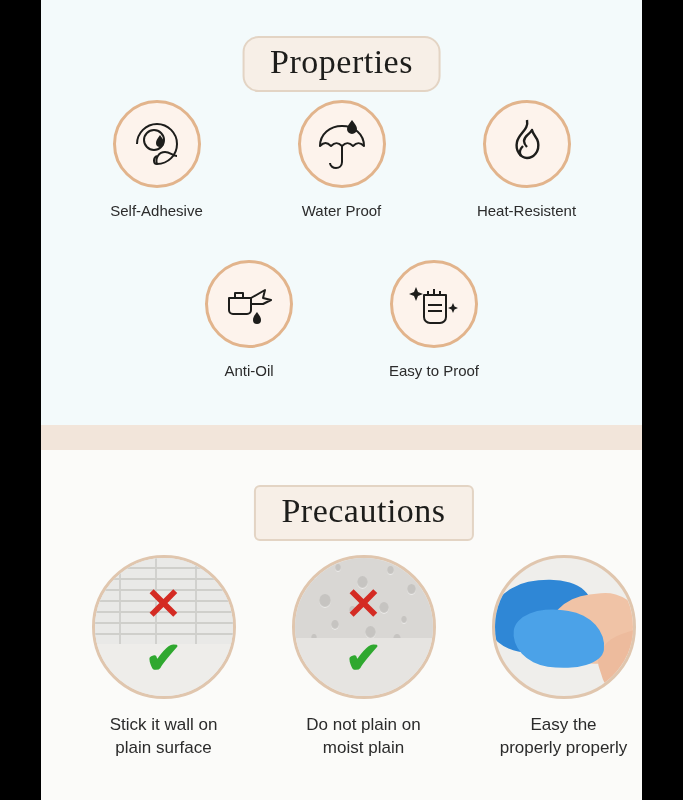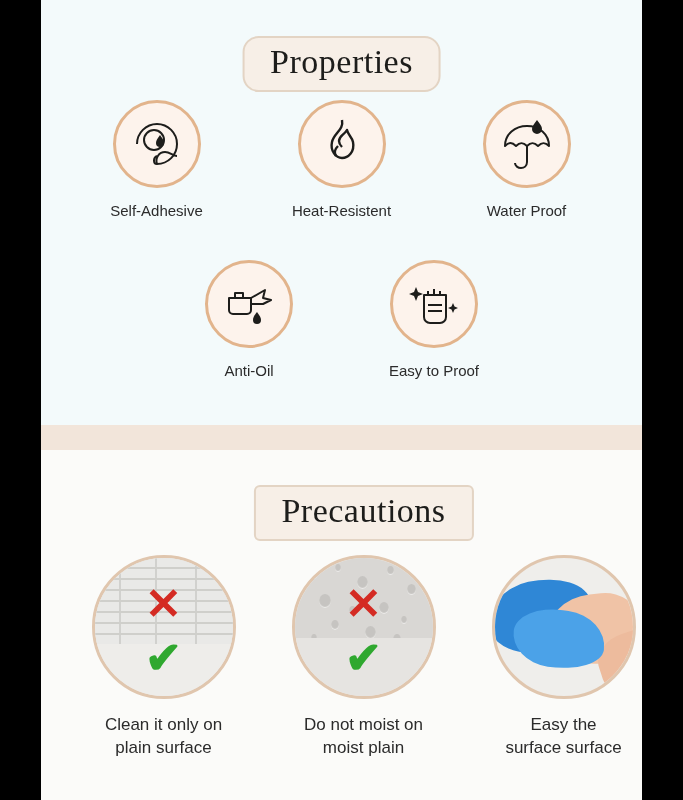--- a/index.html
+++ b/index.html
@@ -245,40 +245,40 @@
                 <path d="M31 19c-3 4-4 6-4 8a4 4 0 0 0 8 0c0-2-1-4-4-8z" fill="#1d1d1b" stroke="none"></path>
               </svg>
             </span>
           </div>
           <div class="prop-label">Self-Adhesive</div>
         </div>
 
         <div class="prop-item">
           <div class="prop-circle">
             <span>
-              <svg width="52" height="56" viewBox="0 0 52 56" fill="none" stroke="#1d1d1b" stroke-width="2.4" stroke-linejoin="round">
-                <path d="M26 4c2 10-8 13-10 22-2 9 4 16 10 16s13-6 11-16c-1-5-5-7-6-12-3 5-8 6-8 11 0 3 2 5 3 6"></path>
-                <path d="M22 30c-3 3-4 7-2 10"></path>
-              </svg>
-            </span>
-          </div>
-          <div class="prop-label">Heat-Resistent</div>
-        </div>
-
-        <div class="prop-item">
-          <div class="prop-circle">
-            <span>
               <svg width="56" height="56" viewBox="0 0 56 56" fill="none" stroke="#1d1d1b" stroke-width="2" stroke-linejoin="round">
                 <path d="M6 30c0-12 10-20 22-20s22 8 22 20c-4-4-7-4-11 0-4-4-7-4-11 0-4-4-7-4-11 0-4-4-7-4-11 0z"></path>
                 <path d="M28 30v16c0 4-3 6-6 6s-6-2-6-5"></path>
                 <path d="M38 4c-3 4-5 6-5 9a5 5 0 0 0 10 0c0-3-2-5-5-9z" fill="#1d1d1b" stroke="none"></path>
               </svg>
             </span>
           </div>
           <div class="prop-label">Water Proof</div>
+        </div>
+
+        <div class="prop-item">
+          <div class="prop-circle">
+            <span>
+              <svg width="52" height="56" viewBox="0 0 52 56" fill="none" stroke="#1d1d1b" stroke-width="2.4" stroke-linejoin="round">
+                <path d="M26 4c2 10-8 13-10 22-2 9 4 16 10 16s13-6 11-16c-1-5-5-7-6-12-3 5-8 6-8 11 0 3 2 5 3 6"></path>
+                <path d="M22 30c-3 3-4 7-2 10"></path>
+              </svg>
+            </span>
+          </div>
+          <div class="prop-label">Heat-Resistent</div>
         </div>
 
       </div>
 
       <div class="icon-row" style="top:260px;">
 
         <div class="prop-item">
           <div class="prop-circle">
             <span>
               <svg width="56" height="52" viewBox="0 0 56 52" fill="none" stroke="#1d1d1b" stroke-width="2" stroke-linejoin="round">
@@ -321,21 +321,21 @@
       <div class="prec-row">
 
         <div class="prec-item">
           <div class="prec-circle">
             <div class="brick-top"></div>
             <div class="plain-bottom"></div>
             <div class="mark mark-x">✕</div>
             <div class="mark mark-check">✔</div>
           </div>
           <div class="prec-label">
-            <span>Clean it only on</span><br>
+            <span>Stick it wall on</span><br>
             <span>plain surface</span>
           </div>
         </div>
 
         <div class="prec-item">
           <div class="prec-circle">
             <div class="moist-top">
               <div class="drop" style="left:14px;top:10px;width:9px;height:11px;"></div>
               <div class="drop" style="left:40px;top:6px;width:6px;height:8px;"></div>
               <div class="drop" style="left:62px;top:18px;width:11px;height:13px;"></div>
@@ -348,35 +348,35 @@
               <div class="drop" style="left:36px;top:62px;width:8px;height:10px;"></div>
               <div class="drop" style="left:70px;top:68px;width:11px;height:13px;"></div>
               <div class="drop" style="left:16px;top:76px;width:6px;height:8px;"></div>
               <div class="drop" style="left:98px;top:76px;width:8px;height:10px;"></div>
             </div>
             <div class="plain-bottom" style="height:42%;background:#e6e4e1;"></div>
             <div class="mark mark-x">✕</div>
             <div class="mark mark-check">✔</div>
           </div>
           <div class="prec-label">
-            <span>Do not moist on</span><br>
+            <span>Do not plain on</span><br>
             <span>moist plain</span>
           </div>
         </div>
 
         <div class="prec-item">
           <div class="prec-circle" style="background:#efeeeb;">
             <div class="cloth"></div>
             <div class="hand"></div>
             <div class="forearm"></div>
             <div class="cloth2"></div>
           </div>
           <div class="prec-label">
             <span>Easy the</span><br>
-            <span>surface surface</span>
+            <span>properly properly</span>
           </div>
         </div>
 
       </div>
     </div>
 
   </div>
 </div>
 
 </body></html>

